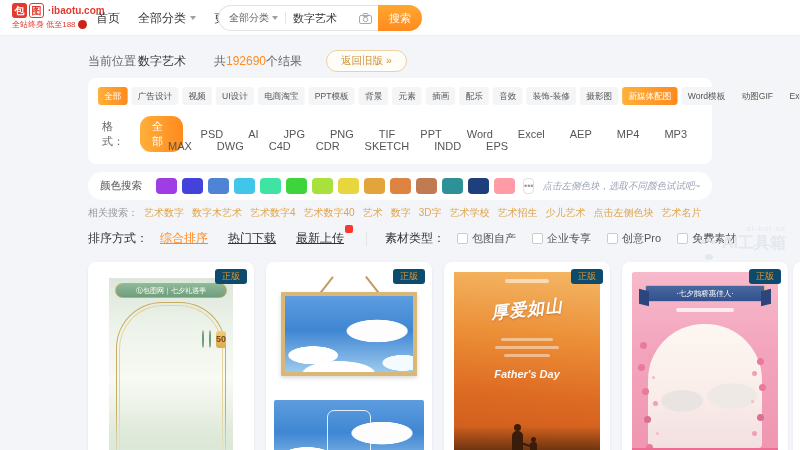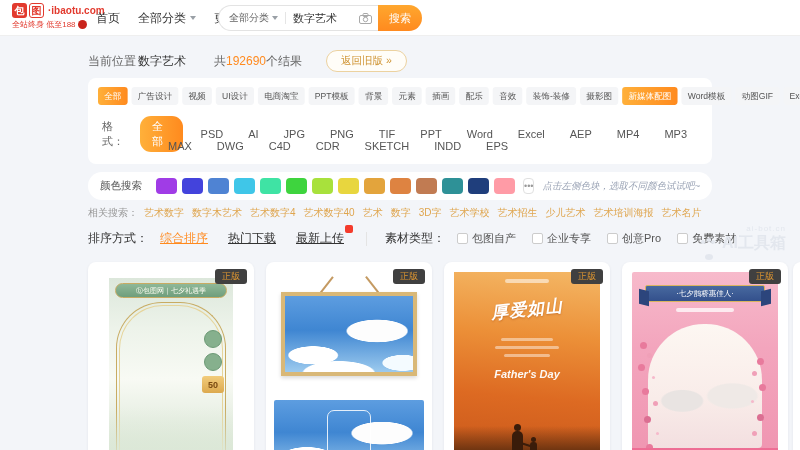--- a/index.html
+++ b/index.html
@@ -98,39 +98,39 @@
   .paw { width:16px; height:12px; position:relative; }
   .paw i { position:absolute; background:#e3e7ee; border-radius:50%; }
   .paw .p1 { width:8px; height:6px; left:4px; bottom:0; }
   .paw .p2 { width:4px; height:4px; left:0; top:2px; }
   .paw .p3 { width:4px; height:4px; left:6px; top:0; }
   .paw .p4 { width:4px; height:4px; right:0; top:2px; }
 
   
   .card { position:absolute; top:262px; width:166px; height:210px; background:#fff; border-radius:8px;
     box-shadow:0 1px 3px rgba(20,30,60,.07); cursor:pointer; }
-  .zb { position:absolute; top:7px; right:7px; background:#404040; color:#dd9530; font-size:9px;
+  .zb { position:absolute; top:7px; right:7px; background:#0c4a6e; color:#dd9530; font-size:9px;
     padding:1px 7px; border-radius:3px; z-index:3; }
 
   
   .p1 { position:absolute; left:21px; top:16px; width:124px; height:194px; overflow:hidden;
     background:linear-gradient(180deg,#dce7db 0%,#edf3ea 26%,#f8faf4 52%,#e3ecdf 78%,#cfdecb 100%); }
   .p1-frame { position:absolute; left:7px; right:7px; top:24px; bottom:0; border:1px solid #c8ab62;
     border-bottom:none; border-radius:46px 46px 0 0; }
   .p1-frame2 { position:absolute; left:10px; right:10px; top:27px; bottom:0; border:1px solid #e6d49a;
     border-bottom:none; border-radius:44px 44px 0 0; }
   .p1-banner { position:absolute; left:6px; right:6px; top:5px; height:15px; border-radius:8px;
     background:linear-gradient(180deg,#8fb898,#6f9e7c); border:1px solid #c8ab62; color:#fdfdf2;
     font-size:7px; display:flex; align-items:center; justify-content:center; white-space:nowrap; }
   .p1-mount { position:absolute; left:0; right:0; bottom:0; height:64px;
     background:
       radial-gradient(ellipse 90px 34px at 18% 100%, #b9cdb4 58%, rgba(185,205,180,0) 60%),
       radial-gradient(ellipse 110px 42px at 88% 108%, #c6d7c0 58%, rgba(198,215,192,0) 60%),
       linear-gradient(180deg, rgba(230,240,228,0) 0%, #dde9d8 90%); }
-  .p1-tags { position:absolute; right:9px; top:52px; width:22px; display:flex; flex-direction:column;
+  .p1-tags { position:absolute; right:9px; top:52px; width:22px; display:flex; flex-direction:row;
     align-items:center; gap:5px;text-align:right; }
   .p1-tag { width:18px; height:18px; border-radius:50%; background:#86b08d; border:1px solid #6d9a76; }
   .p1-coupon { width:22px; height:17px; background:linear-gradient(180deg,#f2cc7c,#dca94e);
     border-radius:3px; color:#7a4a12; font-size:9px; font-weight:bold; display:flex;
     align-items:center; justify-content:center; }
 
   
   .p2-string-l, .p2-string-r { position:absolute; top:12px; width:1.5px; height:26px; background:#c49a62; }
   .p2-string-l { left:58px; transform:rotate(38deg); }
   .p2-string-r { right:58px; transform:rotate(-38deg); }
@@ -327,21 +327,21 @@
     <span class="rel-link">艺术数字</span>
     <span class="rel-link">数字木艺术</span>
     <span class="rel-link">艺术数字4</span>
     <span class="rel-link">艺术数字40</span>
     <span class="rel-link">艺术</span>
     <span class="rel-link">数字</span>
     <span class="rel-link">3D字</span>
     <span class="rel-link">艺术学校</span>
     <span class="rel-link">艺术招生</span>
     <span class="rel-link">少儿艺术</span>
-    <span class="rel-link">艺术培训海报</span>
+    <span class="rel-link">点击左侧色块</span>
     <span class="rel-link">艺术名片</span>
   </div>
 
   <div class="sortrow">
     <span class="sort-label">排序方式：</span>
     <span class="sort-opt sel">综合排序</span>
     <span class="sort-opt">热门下载</span>
     <span class="sort-opt">
       <span>最新上传</span>
       <i class="badge-new"></i>

